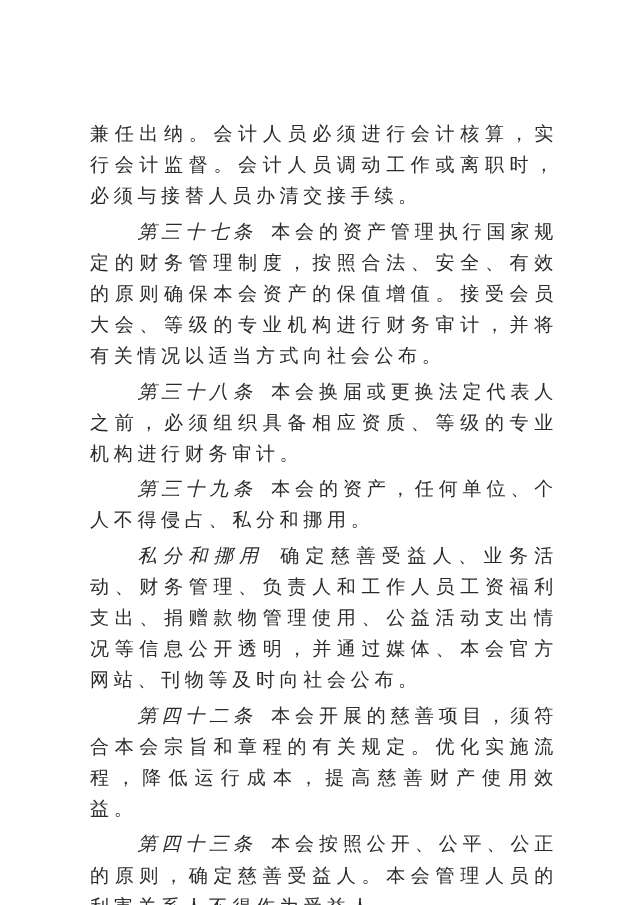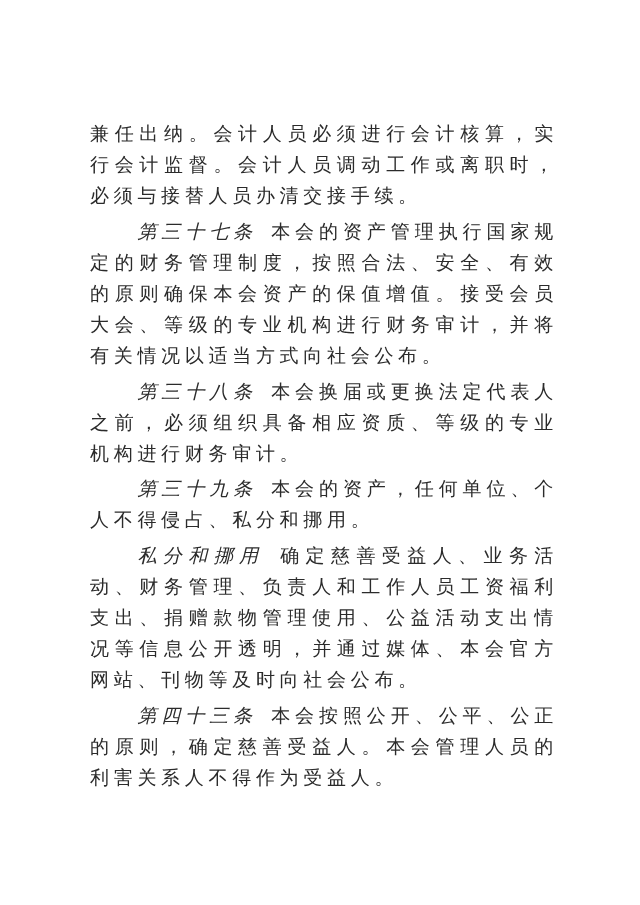--- a/index.html
+++ b/index.html
@@ -50,15 +50,16 @@
 
   <p class="para indent"><span class="art">第三十七条</span><span class="gap"></span><span>本会的资产管理执行国家规定的财务管理制度，按照合法、安全、有效的原则确保本会资产的保值增值。接受会员大会、等级的专业机构进行财务审计，并将有关情况以适当方式向社会公布。</span></p>
 
   <p class="para indent"><span class="art">第三十八条</span><span class="gap"></span><span>本会换届或更换法定代表人之前，必须组织具备相应资质、等级的专业机构进行财务审计。</span></p>
 
   <p class="para indent"><span class="art">第三十九条</span><span class="gap"></span><span>本会的资产，任何单位、个人不得侵占、私分和挪用。</span></p>
 
 
   <p class="para indent"><span class="art">私分和挪用</span><span class="gap"></span><span>确定慈善受益人、业务活动、财务管理、负责人和工作人员工资福利支出、捐赠款物管理使用、公益活动支出情况等信息公开透明，并通过媒体、本会官方网站、刊物等及时向社会公布。</span></p>
 
+  <p class="para indent"><span class="art">第四十二条</span><span class="gap"></span><span>本会开展的慈善项目，须符合本会宗旨和章程的有关规定。优化实施流程，降低运行成本，提高慈善财产使用效益。</span></p>
 
   <p class="para indent"><span class="art">第四十三条</span><span class="gap"></span><span>本会按照公开、公平、公正的原则，确定慈善受益人。本会管理人员的利害关系人不得作为受益人。</span></p>
 </div>
 
 </body></html>

